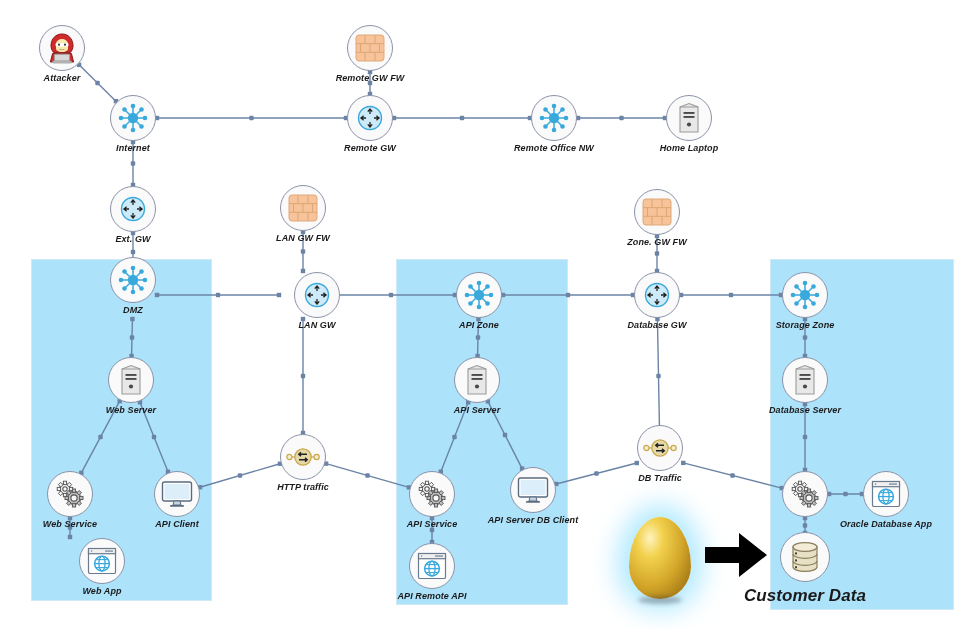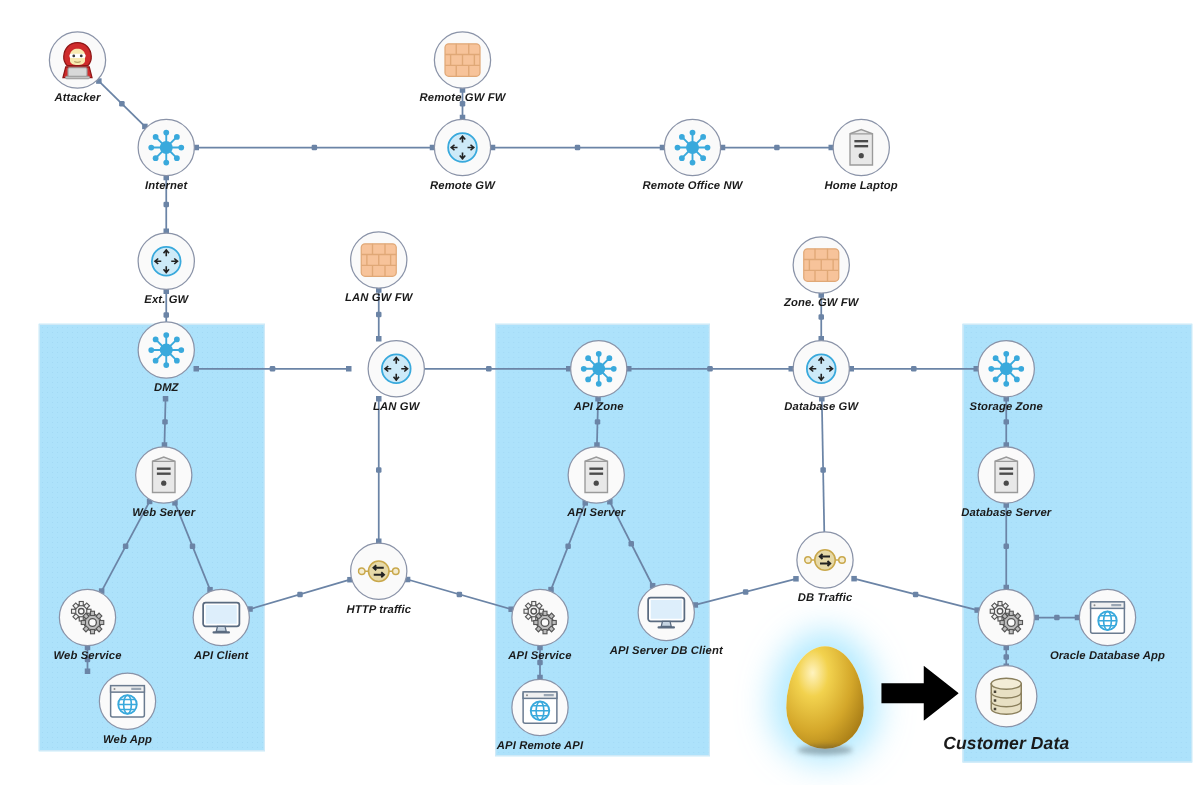--- a/index.html
+++ b/index.html
@@ -17,21 +17,21 @@
 
   .node{position:absolute;transform:translate(-50%,-50%);}
   .disc{width:46px;height:46px;border-radius:50%;
         background:#fafafa;border:1.4px solid #8a93a8;
         box-sizing:border-box;display:flex;align-items:center;
         justify-content:center;position:relative;}
   .disc.big{width:50px;height:50px;}
   .label{position:absolute;left:50%;top:100%;transform:translate(-50%,2px);
          white-space:nowrap;font-size:9px;font-weight:bold;color:#1a1a1a;
          letter-spacing:.1px;font-style:italic;}
-  .label.lg{font-size:14px;transform:translate(-50%,4px);}
+  .label.lg{font-size:17px;transform:translate(-50%,4px);}
 
   .egg{position:absolute;transform:translate(-50%,-50%);
        width:62px;height:82px;border-radius:50% 50% 50% 50%/60% 60% 40% 40%;
        background:radial-gradient(ellipse at 34% 26%, #fff3bf 0%, #f2d24e 22%,
                  #d4a72a 55%, #a87d16 82%, #8c6610 100%);
        box-shadow:0 0 26px 12px rgba(150,225,255,.75),
                   0 0 9px 3px rgba(255,255,255,.6);}
   .egg::after{content:"";position:absolute;left:50%;bottom:-5px;
        transform:translateX(-50%);width:44px;height:8px;border-radius:50%;
        background:rgba(60,60,60,.35);filter:blur(2px);}

